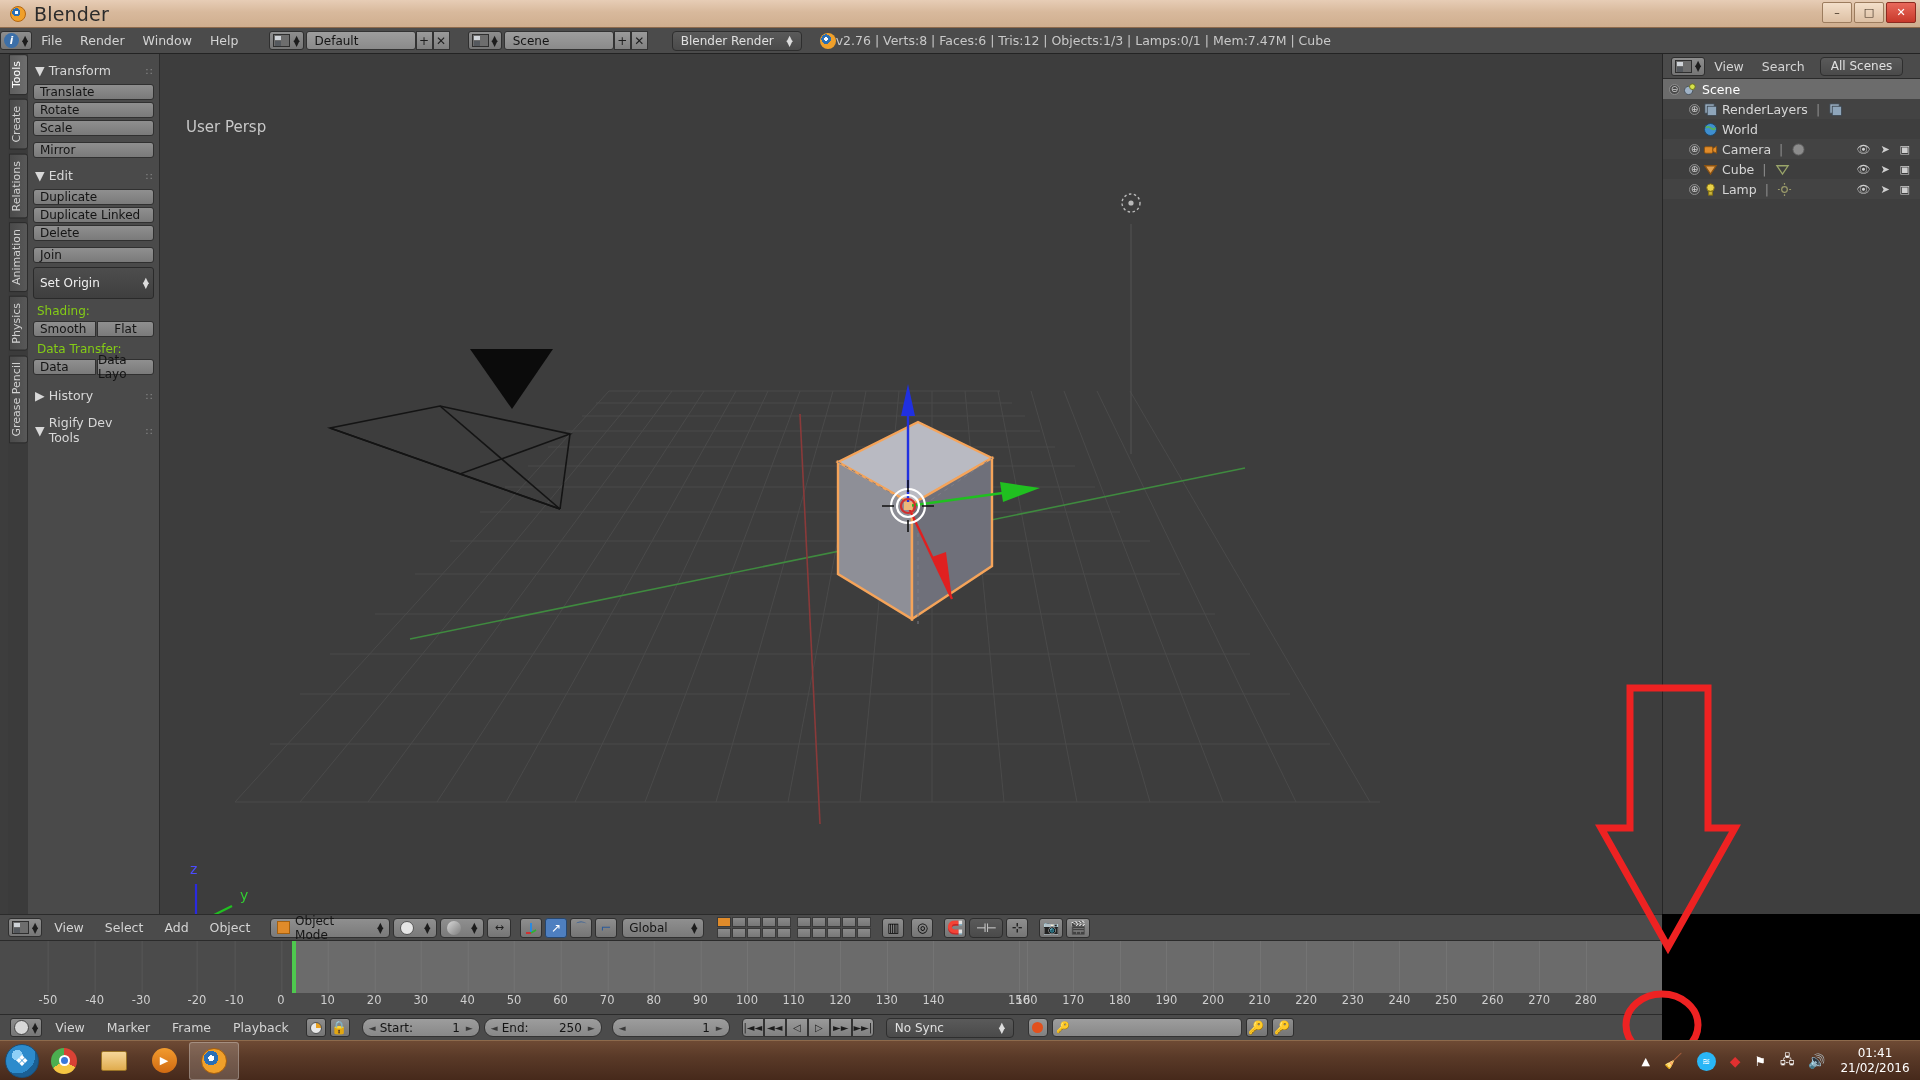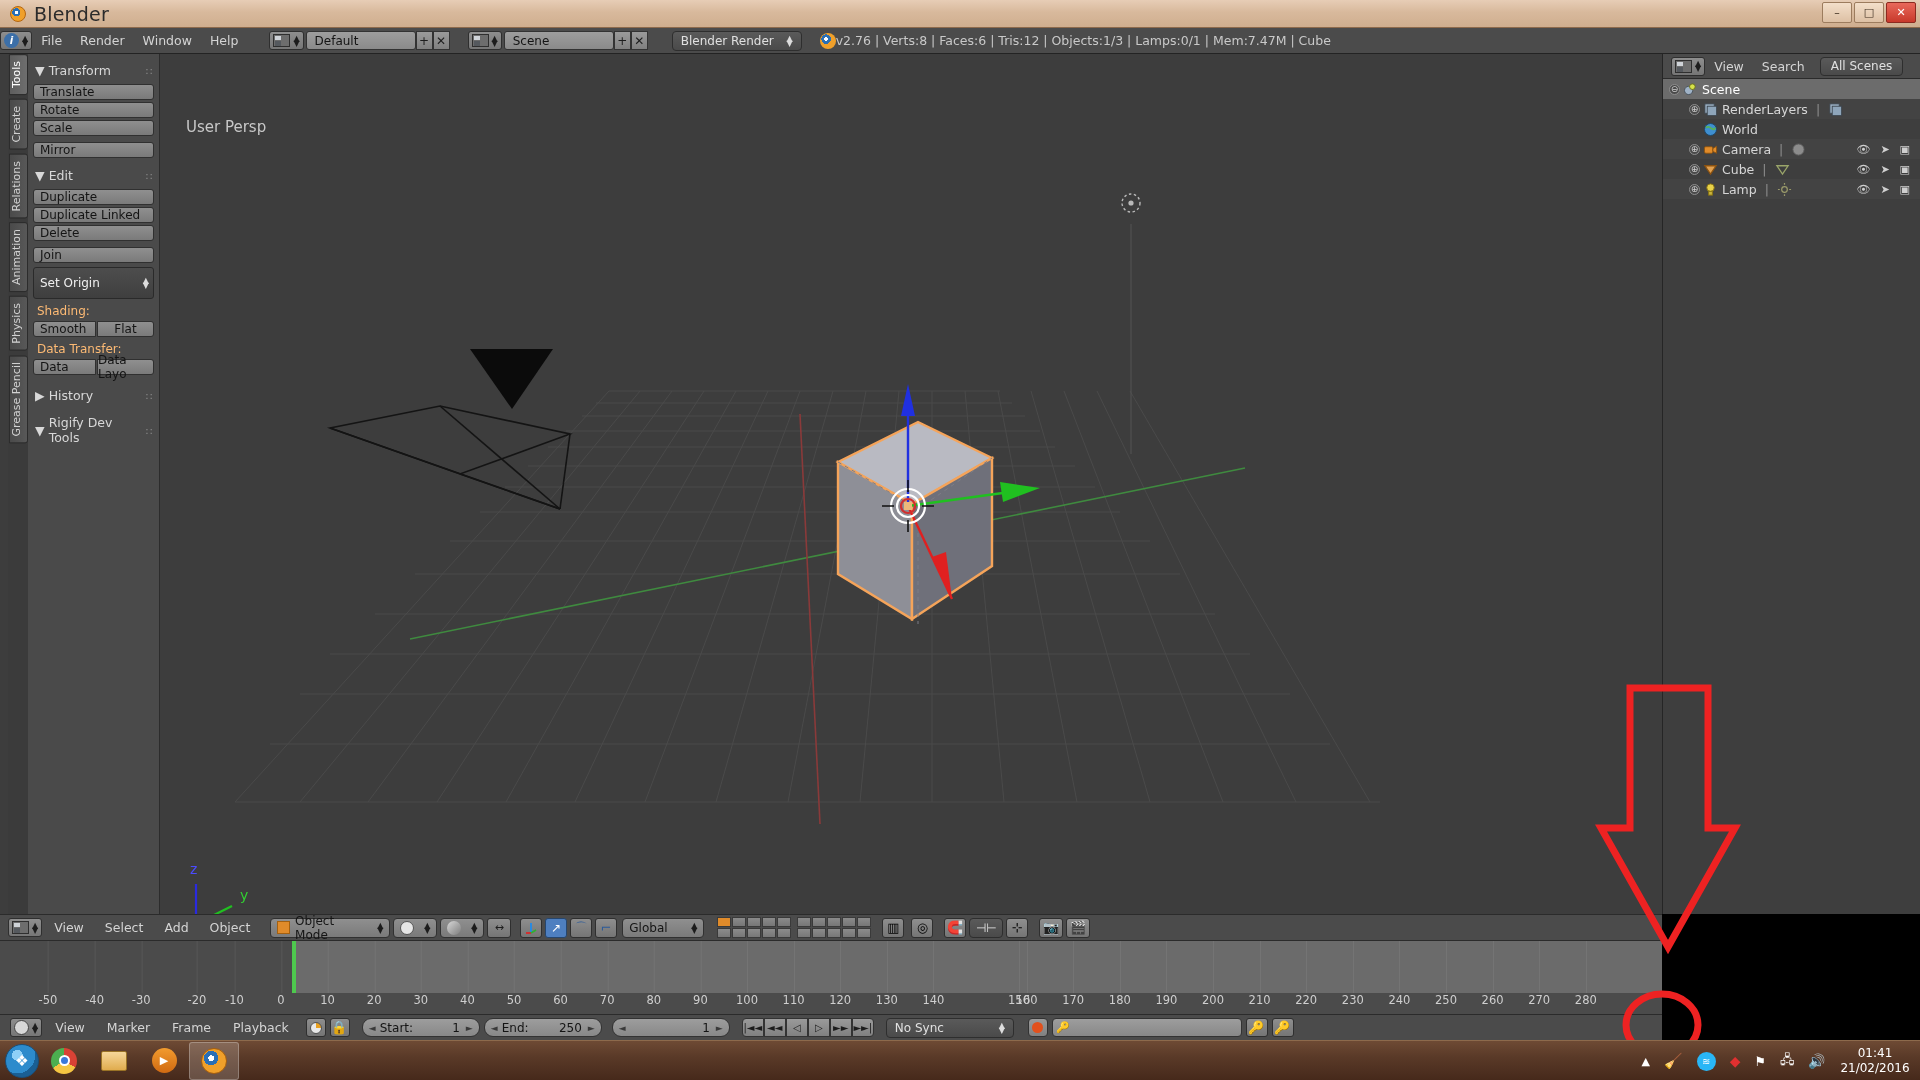--- a/index.html
+++ b/index.html
@@ -59,21 +59,21 @@
   #toolpanel{position:absolute;left:28px;top:54px;width:132px;height:860px;background:#4a4a4a;
     border-right:1px solid #2c2c2c;padding:6px 3px;}
   .sect{color:#d8d8d8;font-size:12.5px;padding:3px 2px 4px 4px;display:flex;align-items:center;gap:4px;}
   .sect .dots{margin-left:auto;color:#8e8e8e;font-size:10px;letter-spacing:1px;}
   .tbtn{height:16px;margin:2px 2px;border-radius:3px;border:1px solid #303030;
     background:linear-gradient(180deg,#8f8f8f,#7a7a7a);color:#141414;font-size:12px;
     display:flex;align-items:center;padding-left:6px;}
   .tbtn.sel{background:linear-gradient(180deg,#4d4d4d,#3f3f3f);color:#efefef;border-color:#2a2a2a;}
   .tbtn.sel .sp{margin-left:auto;margin-right:4px;color:#ddd;font-size:8px;line-height:5px;
     display:flex;flex-direction:column;}
-  .lbl{color:#fdba74;font-size:12px;padding:3px 4px 1px 6px;}
+  .lbl{color:#84cc16;font-size:12px;padding:3px 4px 1px 6px;}
   .pairrow{display:flex;gap:1px;margin:2px 2px;}
   .pairrow .tbtn{flex:1;margin:0;}
   .pairrow .tbtn:first-child{border-radius:3px 0 0 3px;}
   .pairrow .tbtn:last-child{border-radius:0 3px 3px 0;justify-content:center;padding-left:0;}
   #operator{position:absolute;left:22px;bottom:6px;color:#d8d8d8;font-size:12.5px;}
 
   
   #outliner{position:absolute;left:1662px;top:54px;width:258px;height:860px;background:#3e3e3e;
     border-left:1px solid #252525;}
   #out-hdr{height:25px;background:#4b4b4b;display:flex;align-items:center;border-bottom:1px solid #2b2b2b;}

